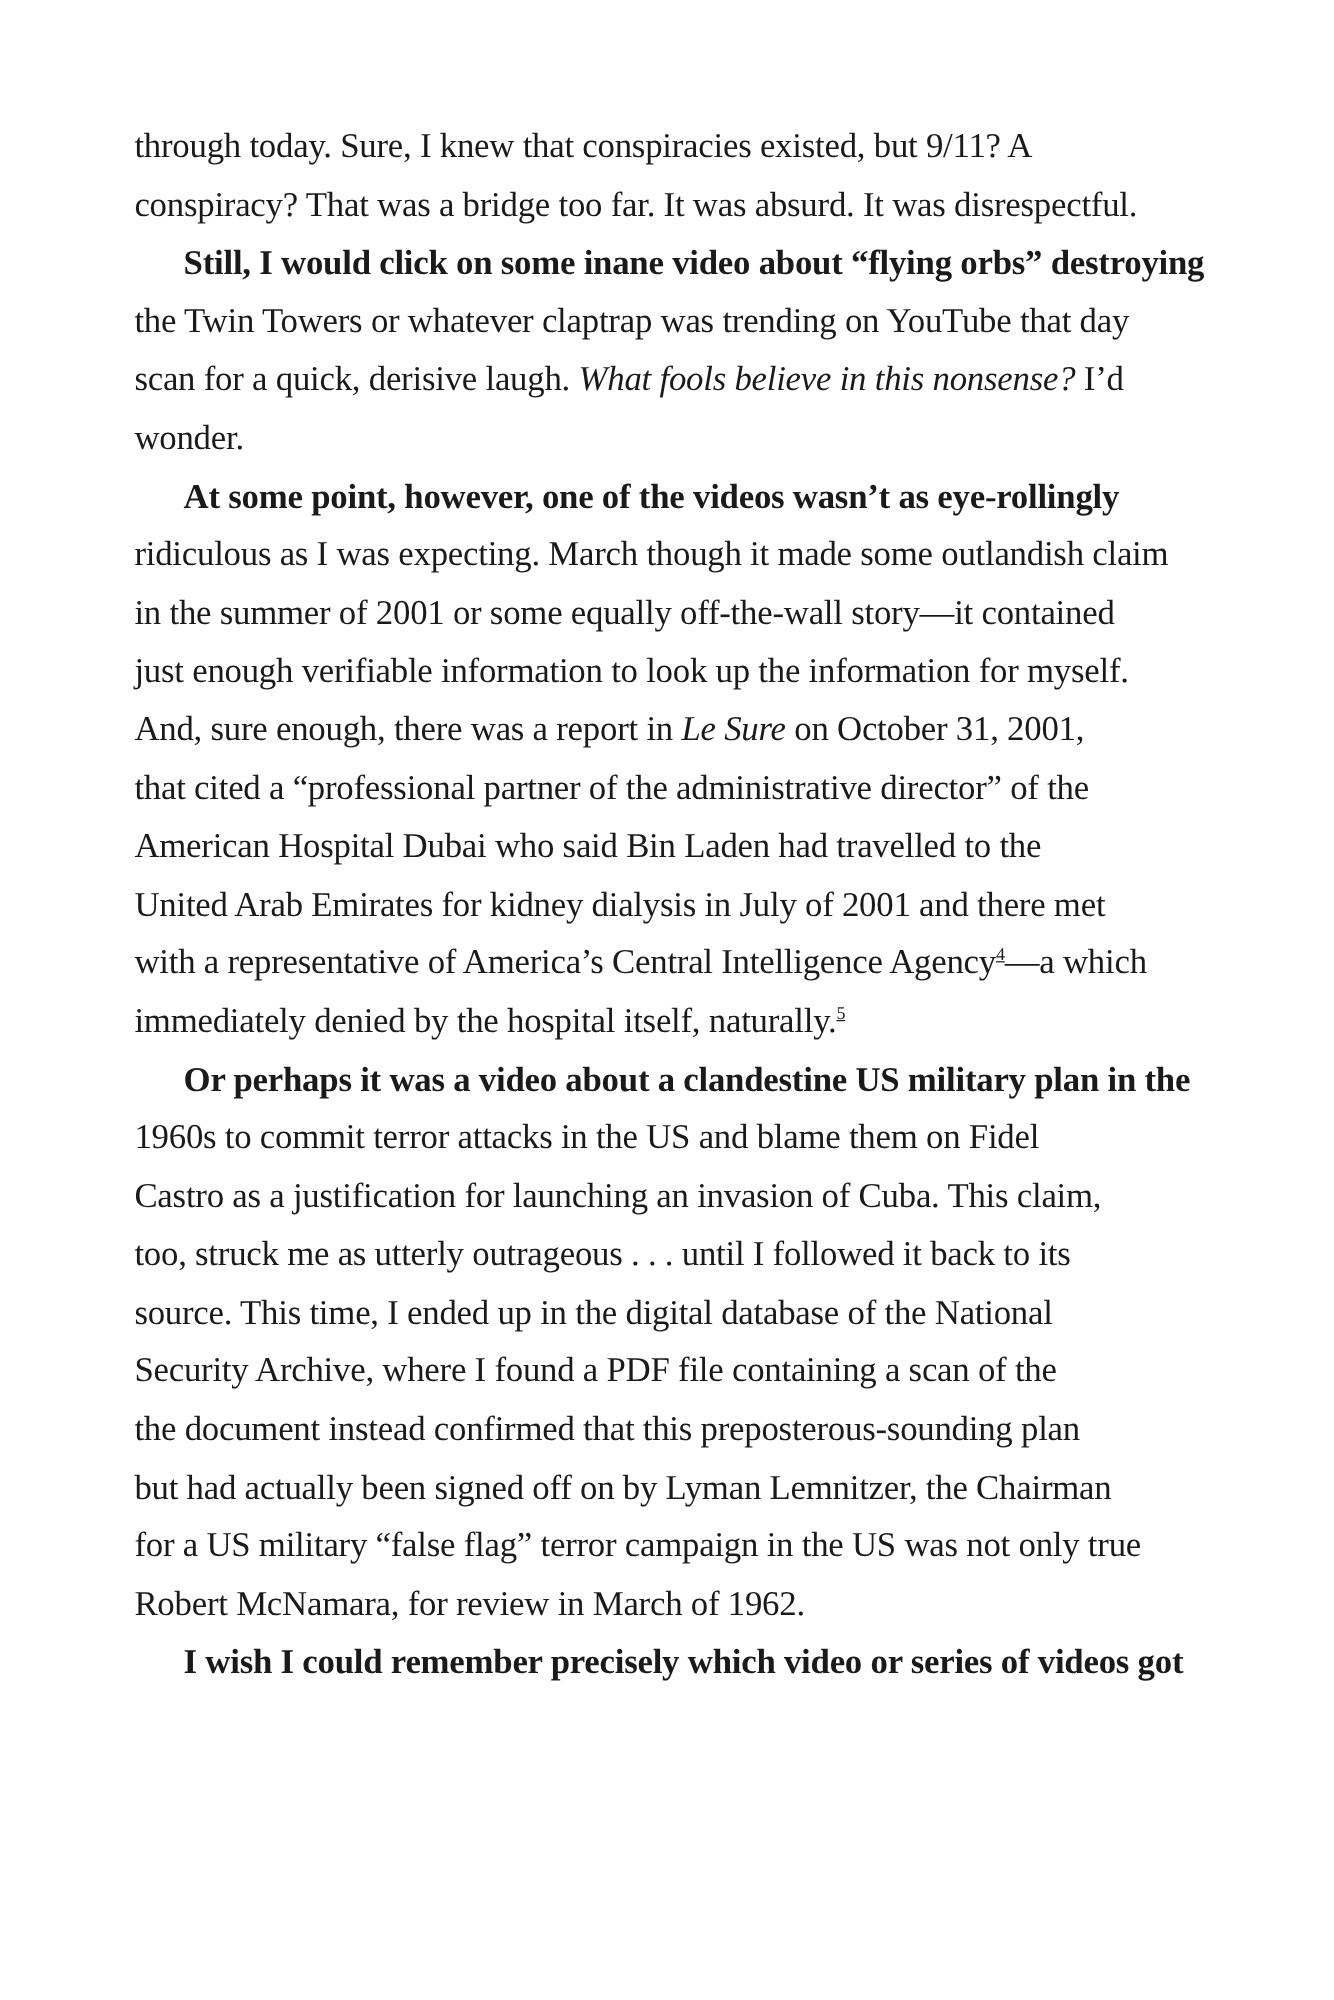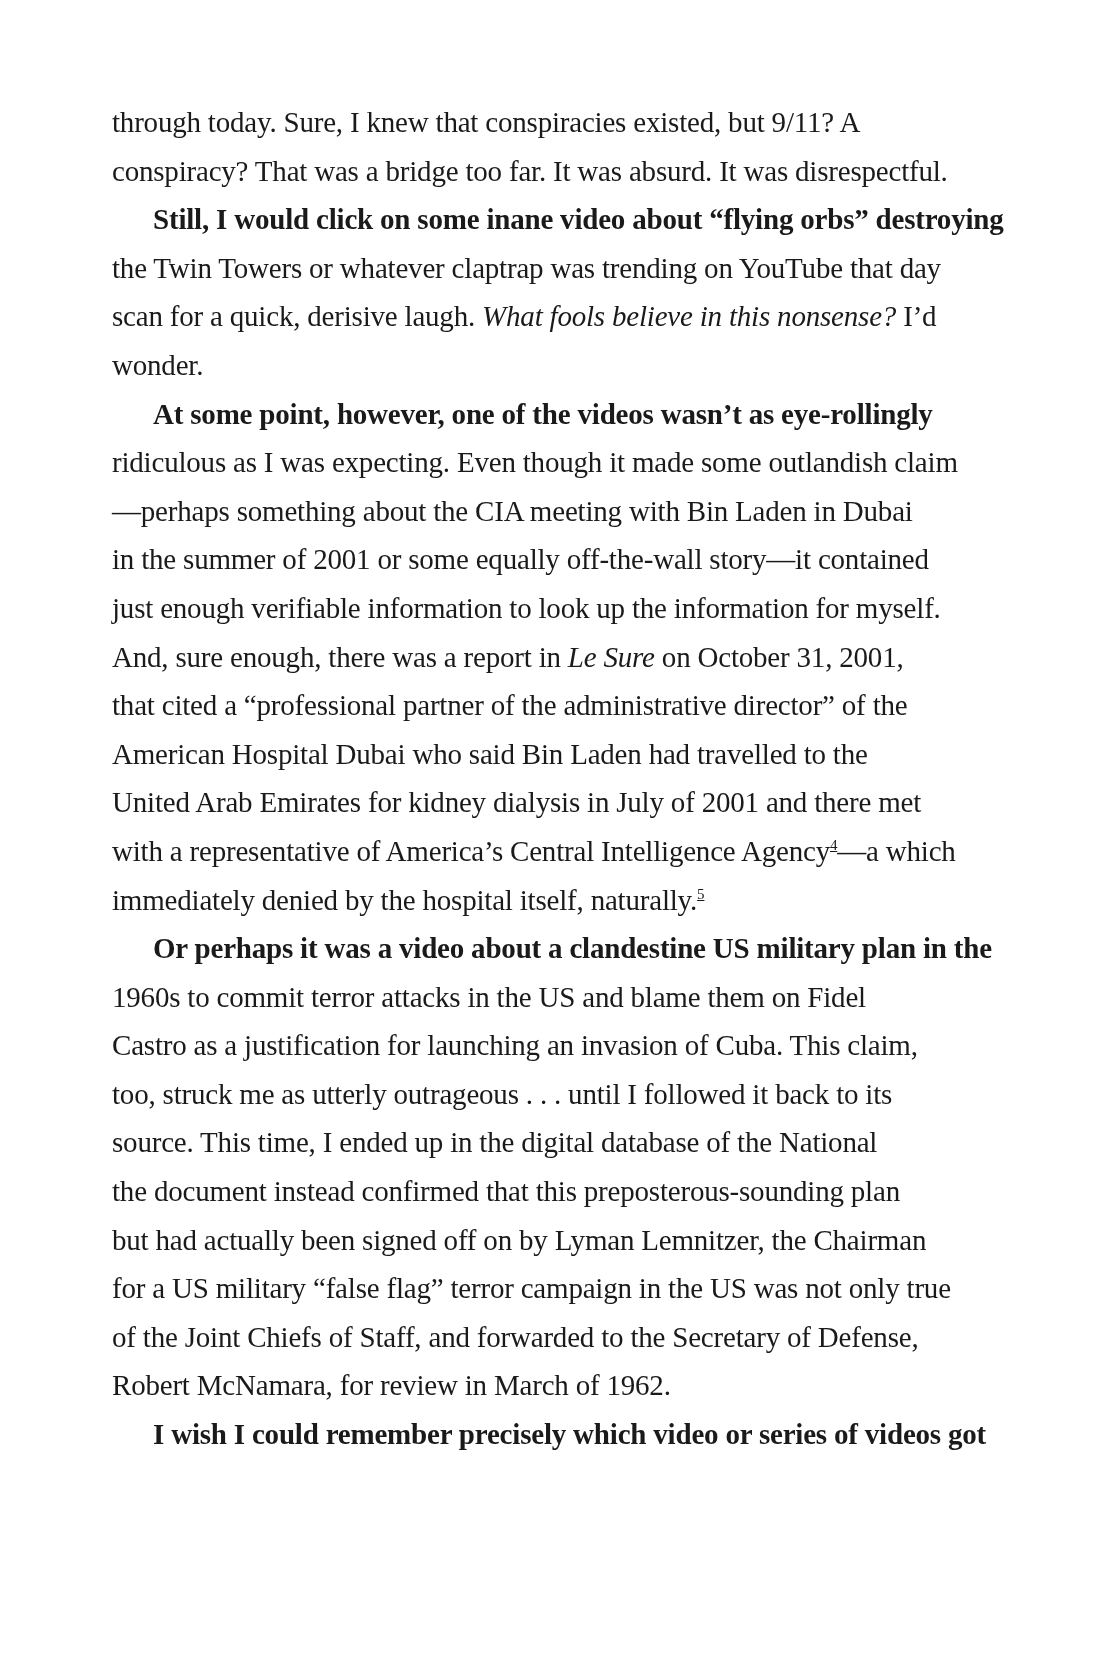--- a/index.html
+++ b/index.html
@@ -19,34 +19,33 @@
 <body>
 
 <div class="page" id="page">
     <div class="line"><span>through today. Sure, I knew that conspiracies existed, but 9/11? A</span></div>
     <div class="line"><span>conspiracy? That was a bridge too far. It was absurd. It was disrespectful.</span></div>
     <div class="line indent"><span>Still, I would click on some inane video about “flying orbs” destroying</span></div>
     <div class="line"><span>the Twin Towers or whatever claptrap was trending on YouTube that day</span></div>
     <div class="line"><span>scan for a quick, derisive laugh. </span><em>What fools believe in this nonsense?</em><span> I’d</span></div>
     <div class="line"><span>wonder.</span></div>
     <div class="line indent"><span>At some point, however, one of the videos wasn’t as eye-rollingly</span></div>
-    <div class="line"><span>ridiculous as I was expecting. Even though it made some outlandish claim</span></div>
-    <div class="line"><span>—perhaps something about the CIA meeting with Bin Laden in Dubai</span></div>
+    <div class="line"><span>ridiculous as I was expecting. March though it made some outlandish claim</span></div>
     <div class="line"><span>in the summer of 2001 or some equally off-the-wall story—it contained</span></div>
     <div class="line"><span>just enough verifiable information to look up the information for myself.</span></div>
     <div class="line"><span>And, sure enough, there was a report in </span><em>Le Sure</em><span> on October 31, 2001,</span></div>
     <div class="line"><span>that cited a “professional partner of the administrative director” of the</span></div>
     <div class="line"><span>American Hospital Dubai who said Bin Laden had travelled to the</span></div>
     <div class="line"><span>United Arab Emirates for kidney dialysis in July of 2001 and there met</span></div>
     <div class="line"><span>with a representative of America’s Central Intelligence Agency</span><sup class="fn">4</sup><span>—a which</span></div>
     <div class="line"><span>immediately denied by the hospital itself, naturally.</span><sup class="fn">5</sup></div>
     <div class="line indent"><span>Or perhaps it was a video about a clandestine US military plan in the</span></div>
     <div class="line"><span>1960s to commit terror attacks in the US and blame them on Fidel</span></div>
     <div class="line"><span>Castro as a justification for launching an invasion of Cuba. This claim,</span></div>
     <div class="line"><span>too, struck me as utterly outrageous . . . until I followed it back to its</span></div>
     <div class="line"><span>source. This time, I ended up in the digital database of the National</span></div>
+    <div class="line"><span>Security Archive, where I found a PDF file containing a scan of the</span></div>
     <div class="line"><span>the document instead confirmed that this preposterous-sounding plan</span></div>
     <div class="line"><span>but had actually been signed off on by Lyman Lemnitzer, the Chairman</span></div>
     <div class="line"><span>for a US military “false flag” terror campaign in the US was not only true</span></div>
-    <div class="line"><span>of the Joint Chiefs of Staff, and forwarded to the Secretary of Defense,</span></div>
     <div class="line"><span>Robert McNamara, for review in March of 1962.</span></div>
     <div class="line indent"><span>I wish I could remember precisely which video or series of videos got</span></div>
   </div>
 
 </body></html>

